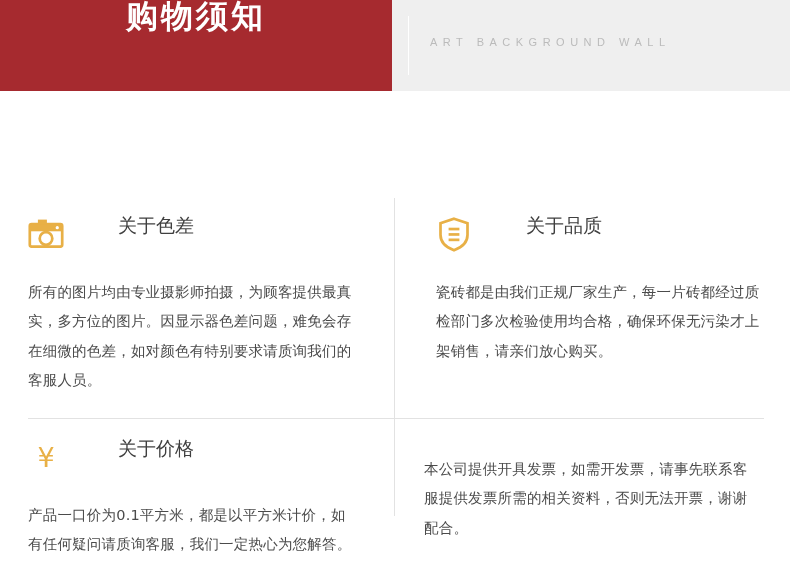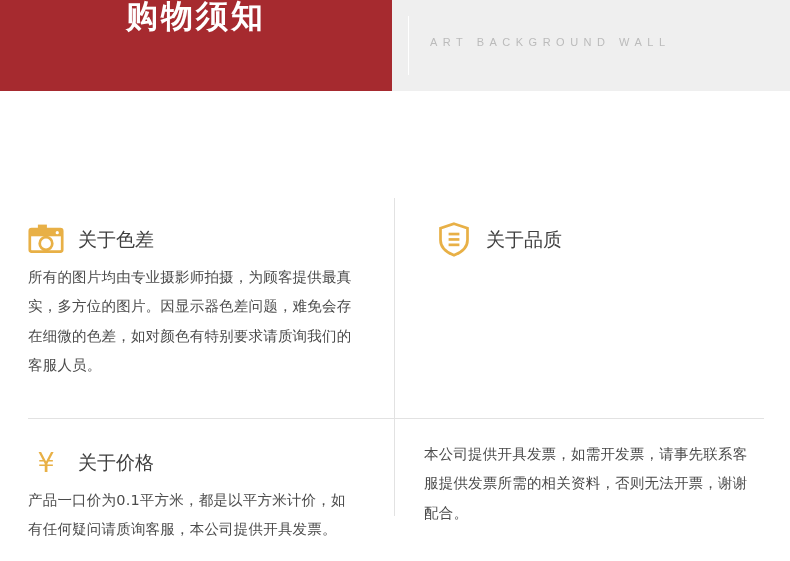--- a/index.html
+++ b/index.html
@@ -118,37 +118,38 @@
     width: 350px;
     box-sizing: border-box;
   }
   .cell-tl { left: 28px;  top: 125px; }
   .cell-tr { left: 436px; top: 125px; }
   .cell-bl { left: 28px;  top: 348px; }
   .cell-br { left: 424px; top: 348px; }
 
   .cell-head {
     display: flex;
-    align-items: center;
+    align-items: flex-start;
     height: 46px;
+    gap: 40px;
   }
   .cell-icon {
     width: 36px;
     height: 36px;
     margin-right: 14px;
     flex: 0 0 auto;
     display: block;
   }
   .cell-title {
     font-size: 19px;
     color: #3f3f3f;
     line-height: 1;
   }
   .cell-body {
-    margin-top: 1px;
+    margin-top: 16px;
     font-size: 14.5px;
     color: #4b4b4b;
     line-height: 2.02;
     letter-spacing: 0.2px;
     width: 330px;
   }
 </style>
 </head>
 <body>
 
@@ -186,30 +187,31 @@
     <div class="cell cell-tr">
       <div class="cell-head">
         <svg class="cell-icon" viewBox="0 0 40 40">
           <path d="M20 3 L35 8 V21 C35 30 28 35 20 38 C12 35 5 30 5 21 V8 Z" fill="none" stroke="#e8b046" stroke-width="3"></path>
           <rect x="14" y="13" width="12" height="3" fill="#e8b046"></rect>
           <rect x="14" y="19" width="12" height="3" fill="#e8b046"></rect>
           <rect x="14" y="25" width="12" height="3" fill="#e8b046"></rect>
         </svg>
         <div class="cell-title">关于品质</div>
       </div>
+      <div class="cell-body">瓷砖都是由我们正规厂家生产，每一片砖都经过质检部门多次检验使用均合格，确保环保无污染才上架销售，请亲们放心购买。</div>
     </div>
 
     <div class="cell cell-bl">
       <div class="cell-head">
         <svg class="cell-icon" viewBox="0 0 40 40">
           <text x="20" y="31" font-size="30" font-family="DejaVu Sans, sans-serif" fill="#e8b046" text-anchor="middle">¥</text>
         </svg>
         <div class="cell-title">关于价格</div>
       </div>
-      <div class="cell-body">产品一口价为0.1平方米，都是以平方米计价，如有任何疑问请质询客服，本公司提供开具发票。</div>
+      <div class="cell-body">产品一口价为0.1平方米，都是以平方米计价，如有任何疑问请质询客服，我们一定热心为您解答。</div>
     </div>
 
     <div class="cell cell-br">
       <div class="cell-body">本公司提供开具发票，如需开发票，请事先联系客服提供发票所需的相关资料，否则无法开票，谢谢配合。</div>
     </div>
 
   </div>
 </div>
 
 </body></html>

